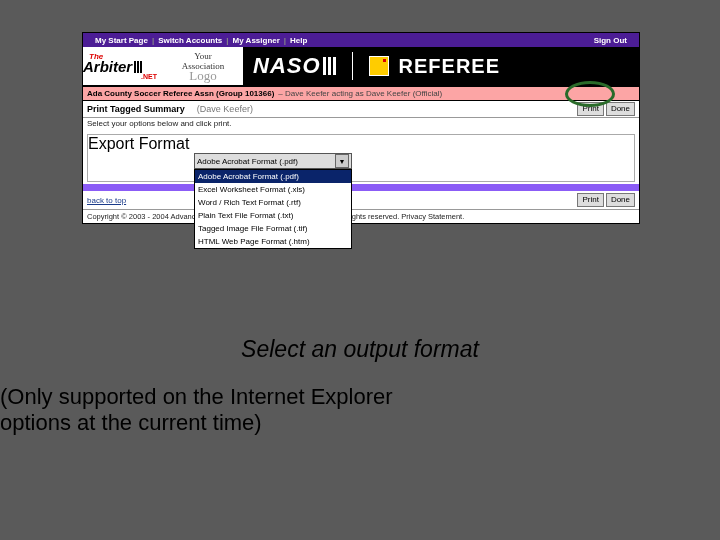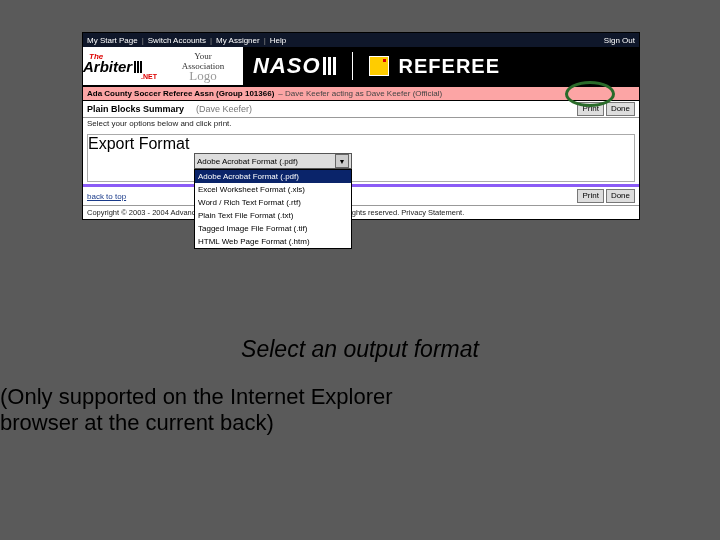--- a/index.html
+++ b/index.html
@@ -1,17 +1,17 @@
 <!DOCTYPE html>
 <html><head>
 <meta charset="utf-8">
 <style>
   html,body{margin:0;padding:0;width:720px;height:540px;background:#5a5a5a;font-family:Arial,Helvetica,sans-serif;overflow:hidden}
   .app{position:absolute;left:82px;top:32px;width:556px;background:#fff;border:1px solid #000}
-  .topbar{background:#0f172a;color:#fff;font-size:8px;font-weight:normal;height:14px;display:flex;align-items:center;padding:0 4px}
+  .topbar{background:#4c1d95;color:#fff;font-size:8px;font-weight:bold;height:14px;display:flex;align-items:center;padding:0 12px}
   .topbar .sep{margin:0 4px;color:#888}
   .topbar .spacer{flex:1}
   .topbar span{cursor:default}
   .logos{height:38px;background:#fff;display:flex;align-items:stretch;border-bottom:1px solid #000}
   .logo1{width:80px;display:flex;flex-direction:column;align-items:flex-start;justify-content:center;font-size:9px;font-weight:bold}
   .logo1 .the{color:#d00;font-style:italic;font-size:8px;align-self:flex-start;margin-left:6px}
   .logo1 .arb{color:#000;font-style:italic;font-size:15px;line-height:12px}
   .logo1 .net{color:#d00;font-size:7px;align-self:flex-end;margin-right:6px}
   .logo1 .stripes{display:flex;gap:1px;margin-left:2px}
   .logo1 .stripes i{width:2px;height:12px;background:#000;display:inline-block}
@@ -37,21 +37,21 @@
   .btn{font-size:8px;background:#ddd;border:1px solid #777;padding:0 4px;height:12px;line-height:12px;margin-left:2px;cursor:default}
   .instr{font-size:8px;color:#222;padding:1px 4px 4px}
   .export{border:1px solid #aaa;margin:2px 4px;position:relative}
   .export-inner{height:28px}
   .dd-wrap{position:absolute;left:194px;top:153px;width:158px;z-index:10}
   .dd-sel{background:#ddd;border:1px solid #555;height:14px;font-size:8px;display:flex;align-items:center;padding:0 2px;justify-content:space-between}
   .dd-sel .arrow{width:12px;height:12px;background:#ccc;border:1px solid #666;display:flex;align-items:center;justify-content:center;font-size:7px}
   .dd-list{background:#fff;border:1px solid #000;font-size:8px}
   .dd-list div{padding:1px 3px;line-height:11px}
   .dd-list div.hl{background:#0a246a;color:#fff}
-  .footer-row{display:flex;align-items:center;padding:2px 4px;font-size:8px;border-top:3px solid #8b5cf6}
+  .footer-row{display:flex;align-items:center;padding:2px 4px;font-size:8px;border-top:7px solid #8b5cf6}
   .footer-row a{color:#1a3b8a;text-decoration:underline}
   .footer-row .sp{flex:1}
   .copy{font-size:7.5px;color:#222;padding:2px 4px;border-top:1px solid #999;background:#fff}
   .caption1{position:absolute;width:720px;top:336px;text-align:center;color:#000;font-size:23px;font-style:italic;font-family:Arial}
   .caption2{position:absolute;width:720px;top:384px;text-align:left;color:#000;font-size:22px;font-family:Arial;line-height:26px}
 </style>
 </head>
 <body>
 
 <div class="app">
@@ -101,21 +101,21 @@
     </div>
   </div>
 
   <div class="greenbar">
     <span class="gb-main">Ada County Soccer Referee Assn (Group 101366)</span>
     <span class="gb-sub">–  Dave Keefer acting as Dave Keefer (Official)</span>
     <div class="circle-mark"></div>
   </div>
 
   <div class="row2">
-    <span class="title">Plain Blocks Summary</span>
+    <span class="title">Print Tagged Summary</span>
     <span class="sub">(Dave Keefer)</span>
     <span class="sp"></span>
     <span class="btn">Print</span>
     <span class="btn">Done</span>
   </div>
   <div class="instr">Select your options below and click print.</div>
 
   <div class="export">
     <span class="legend">Export Format</span>
     <div class="export-inner"></div>
@@ -142,14 +142,14 @@
     <div>Word / Rich Text Format (.rtf)</div>
     <div>Plain Text File Format (.txt)</div>
     <div>Tagged Image File Format (.tif)</div>
     <div>HTML Web Page Format (.htm)</div>
   </div>
 </div>
 
 <div class="caption1">Select an output format</div>
 <div class="caption2">
   <span>(Only supported on the Internet Explorer</span><br>
-  <span>browser at the current back)</span>
+  <span>options at the current time)</span>
 </div>
 
 </body></html>

